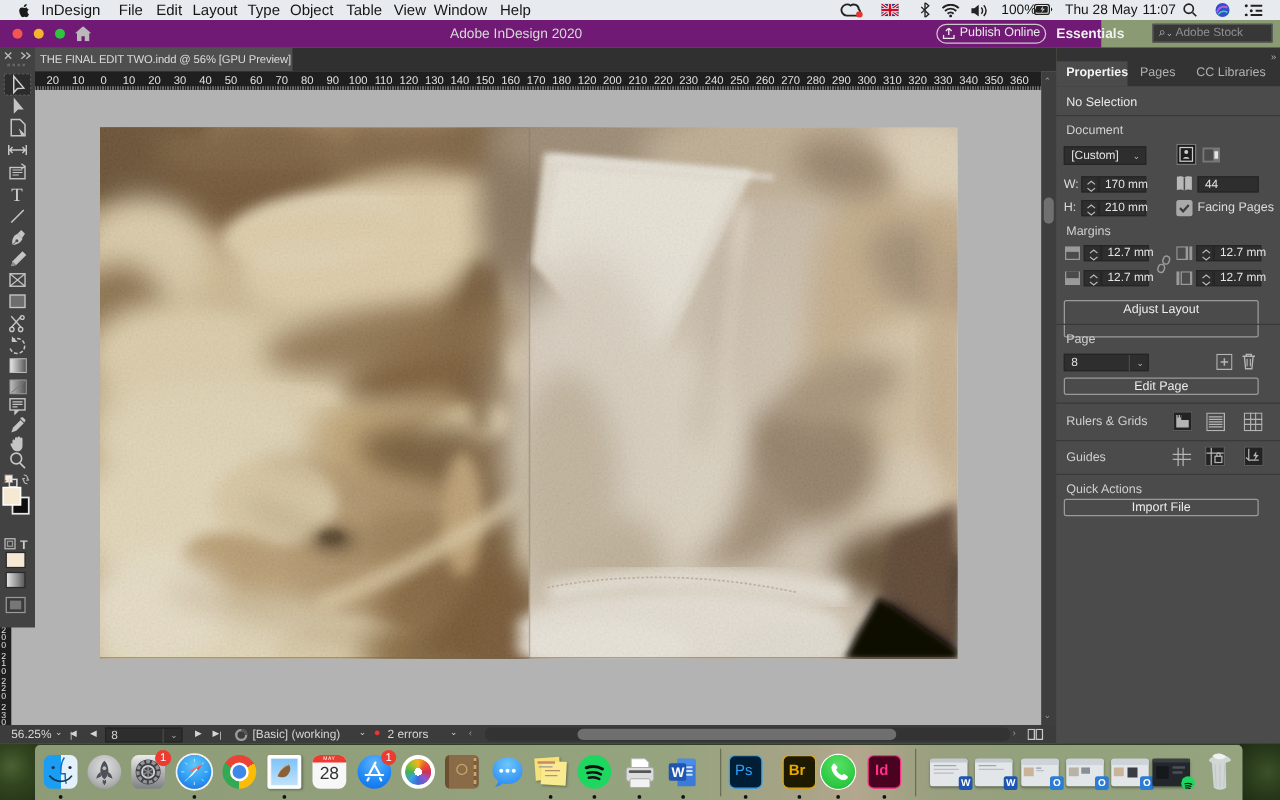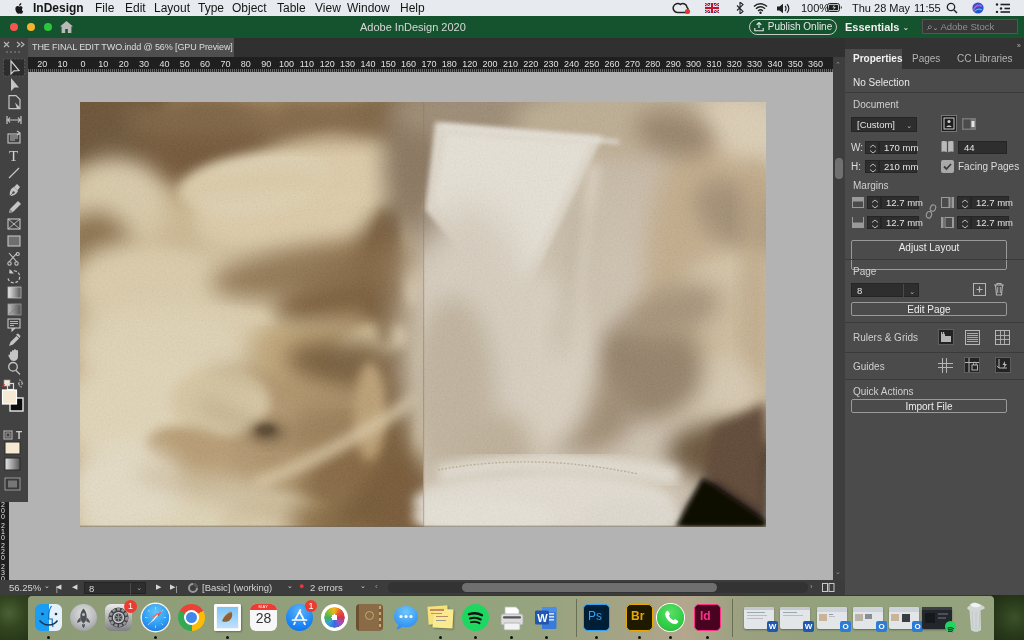--- a/index.html
+++ b/index.html
@@ -4,24 +4,24 @@
 <style>
   * { margin:0; padding:0; box-sizing:border-box; }
   html,body { width:1024px; height:640px; overflow:hidden; }
   body { font-family:"Liberation Sans", sans-serif; position:relative; background:#8a9a72; }
   .abs { position:absolute; }
 
   
   #menubar { left:0; top:0; width:1024px; height:16px; background:#e7eaee;
     color:#151515; font-size:12px; display:flex; align-items:center; }
   #menubar .mi { position:absolute; top:1px; line-height:14px; }
-  #menubar .b { font-weight:bold; }
+  #menubar .b { font-weight:normal; }
 
   
-  #titlebar { left:0; top:16px; width:1024px; height:22px; background:#14532d; }
+  #titlebar { left:0; top:16px; width:881px; height:22px; background:#701a75; }
   .tl { position:absolute; top:7px; width:8px; height:8px; border-radius:50%; }
   #apptitle { position:absolute; top:5px; left:360px; color:#d8d8d8; font-size:11px; }
   #pubonline { position:absolute; left:749px; top:2.5px; width:88px; height:16px;
     border:1px solid #c9c9c9; border-radius:9px; color:#e8e8e8; font-size:10px;
     display:flex; align-items:center; justify-content:center; gap:4px; }
   #essentials { position:absolute; left:845px; top:5px; color:#f0f0f0; font-size:11px; font-weight:bold; }
   #srchbox { position:absolute; left:922px; top:3px; width:96px; height:15px; background:#373737;
     border:1px solid #555; color:#909090; font-size:9.5px; line-height:13px; padding-left:4px; }
 
   
@@ -115,21 +115,21 @@
       <path d="M8 3a3.5 3.5 0 0 1 0 5M10 1.2a6 6 0 0 1 0 8.6" stroke="#222" stroke-width="1.2" fill="none"></path>
     </svg>
     <span class="mi" style="left:801px; font-size:11px">100%</span>
     <svg class="mi" style="left:827px; top:3px" width="15" height="9" viewBox="0 0 15 9">
       <rect x="0.5" y="0.5" width="12" height="8" rx="2" fill="none" stroke="#222"></rect>
       <rect x="1.8" y="1.8" width="9.4" height="5.4" rx="1" fill="#222"></rect>
       <path d="M13.8 3v3a1.6 1.6 0 0 0 0-3z" fill="#222"></path>
       <path d="M7.6 1.5 5.4 4.6h1.8L5.9 7.4l3-3.4H7z" fill="#ddd"></path>
     </svg>
     <span class="mi" style="left:852px; font-size:11px">Thu 28 May</span>
-    <span class="mi" style="left:914px; font-size:11px">11:55</span>
+    <span class="mi" style="left:914px; font-size:11px">11:07</span>
     <svg class="mi" style="left:946px; top:2px" width="12" height="12" viewBox="0 0 12 12">
       <circle cx="5" cy="5" r="3.7" fill="none" stroke="#222" stroke-width="1.3"></circle>
       <path d="M8 8l3 3" stroke="#222" stroke-width="1.4"></path>
     </svg>
     <svg class="mi" style="left:972px; top:2px" width="12" height="12" viewBox="0 0 12 12">
       <circle cx="6" cy="6" r="5.6" fill="#2e4fd0"></circle>
       <path d="M1.5 8c1.5-4 4.5-5.5 8.5-4" stroke="#c05ad0" stroke-width="1.6" fill="none"></path>
       <path d="M2.5 9.5c2-2.5 5-3 7.5-1.5" stroke="#3fd0a0" stroke-width="1.2" fill="none"></path>
     </svg>
     <svg class="mi" style="left:995px; top:3px" width="15" height="10" viewBox="0 0 15 10">

